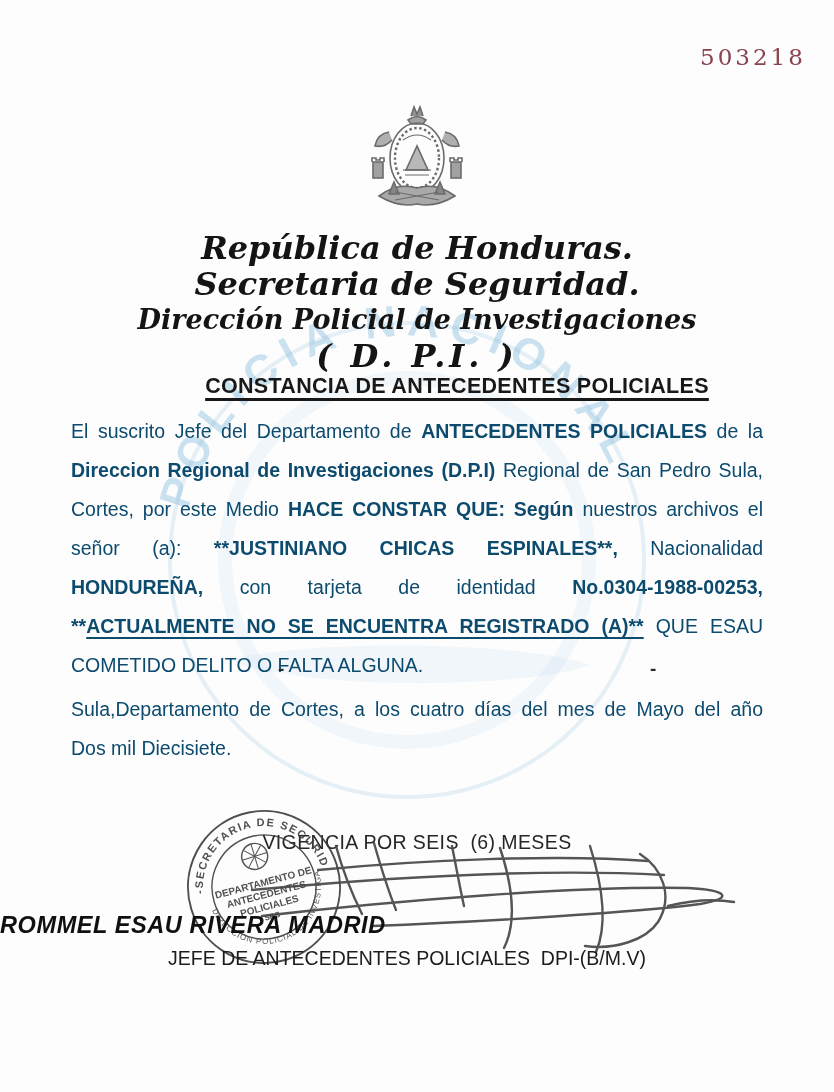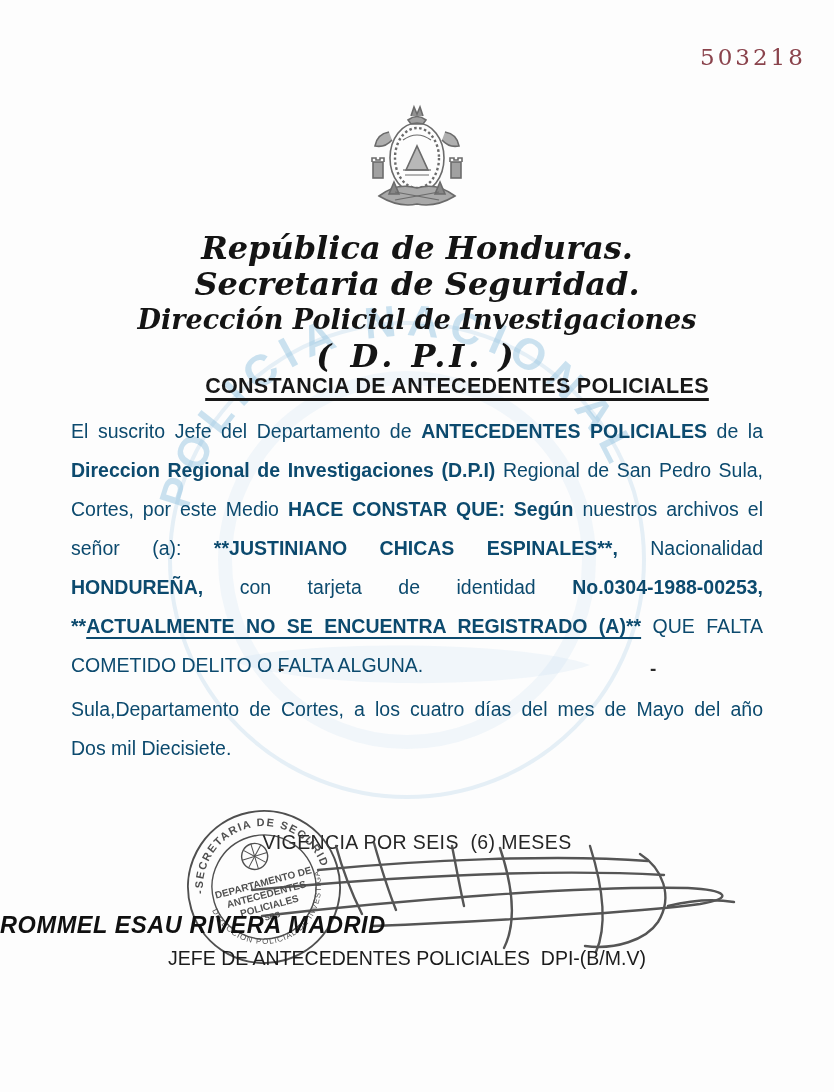--- a/index.html
+++ b/index.html
@@ -109,21 +109,21 @@
   <div class="doc-title">
     <span>CONSTANCIA DE ANTECEDENTES POLICIALES</span>
   </div>
 
   <div class="para para1">
       <div class="line jl"><span>El suscrito Jefe del Departamento de </span><span class="b">ANTECEDENTES POLICIALES</span><span> de la</span></div>
       <div class="line jl"><span class="b">Direccion Regional de Investigaciones (D.P.I)</span><span> Regional de San Pedro Sula,</span></div>
       <div class="line jl"><span>Cortes, por este Medio </span><span class="b">HACE CONSTAR QUE: Según</span><span> nuestros archivos el</span></div>
       <div class="line jl"><span>señor (a): </span><span class="b">**JUSTINIANO CHICAS ESPINALES**,</span><span> Nacionalidad</span></div>
       <div class="line jl"><span class="b">HONDUREÑA,</span><span> con tarjeta de identidad </span><span class="b">No.0304-1988-00253,</span></div>
-      <div class="line jl"><span class="b">**</span><span class="b u">ACTUALMENTE NO SE ENCUENTRA REGISTRADO (A)**</span><span> QUE FALTA</span></div>
+      <div class="line jl"><span class="b">**</span><span class="b u">ACTUALMENTE NO SE ENCUENTRA REGISTRADO (A)**</span><span> QUE ESAU</span></div>
       <div class="line"><span>COMETIDO DELITO O FALTA ALGUNA.</span></div>
     </div>
 
   <div class="dash-row">
     <span class="dash d1">-</span>
     <span class="dash d2">-</span>
   </div>
 
   <div class="para para2">
       <div class="line jl"><span>Sula,Departamento de Cortes, a los cuatro días del mes de Mayo del año</span></div>

